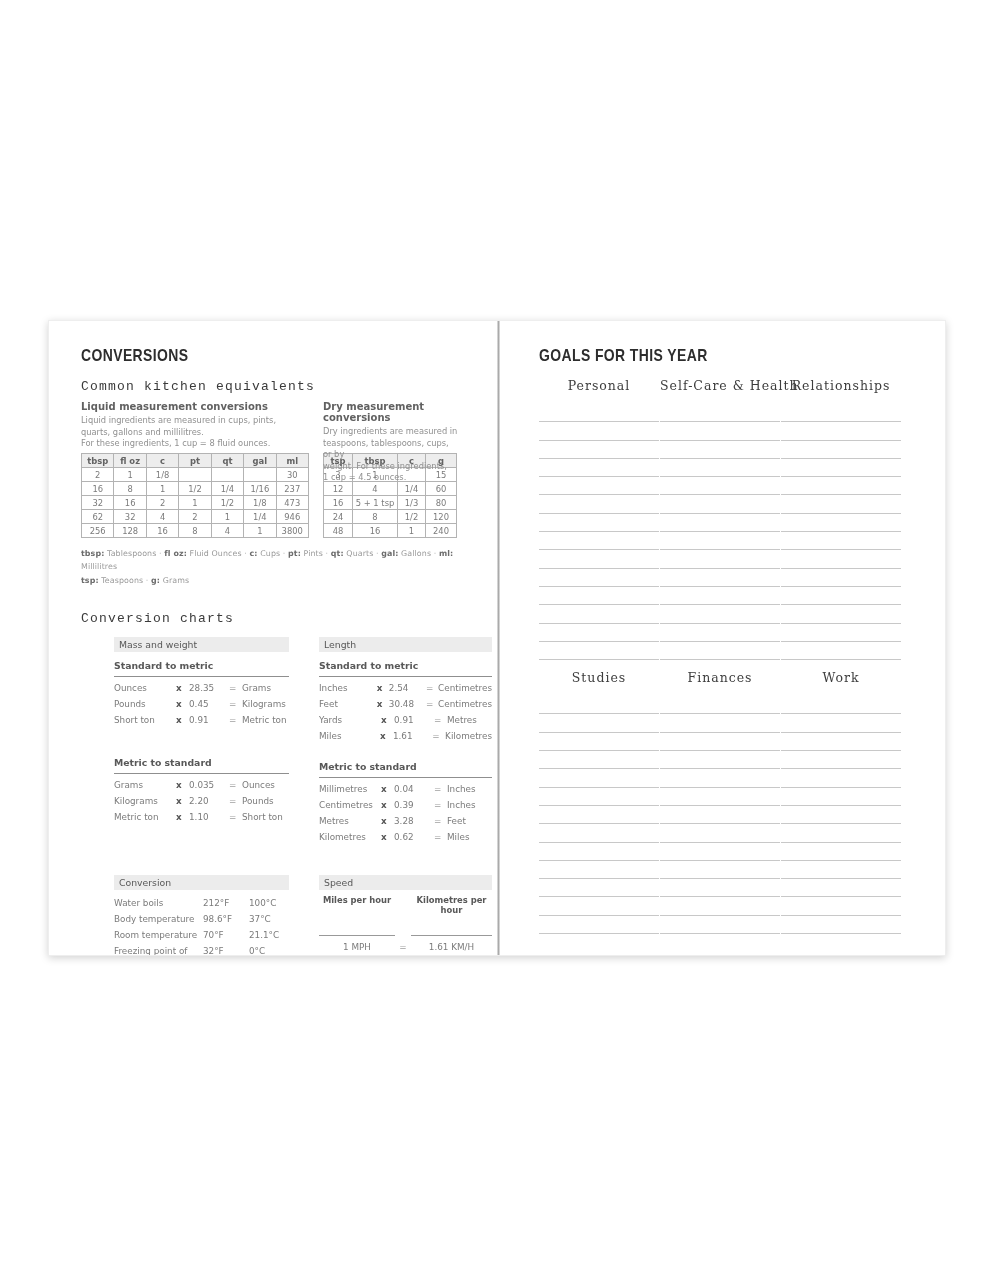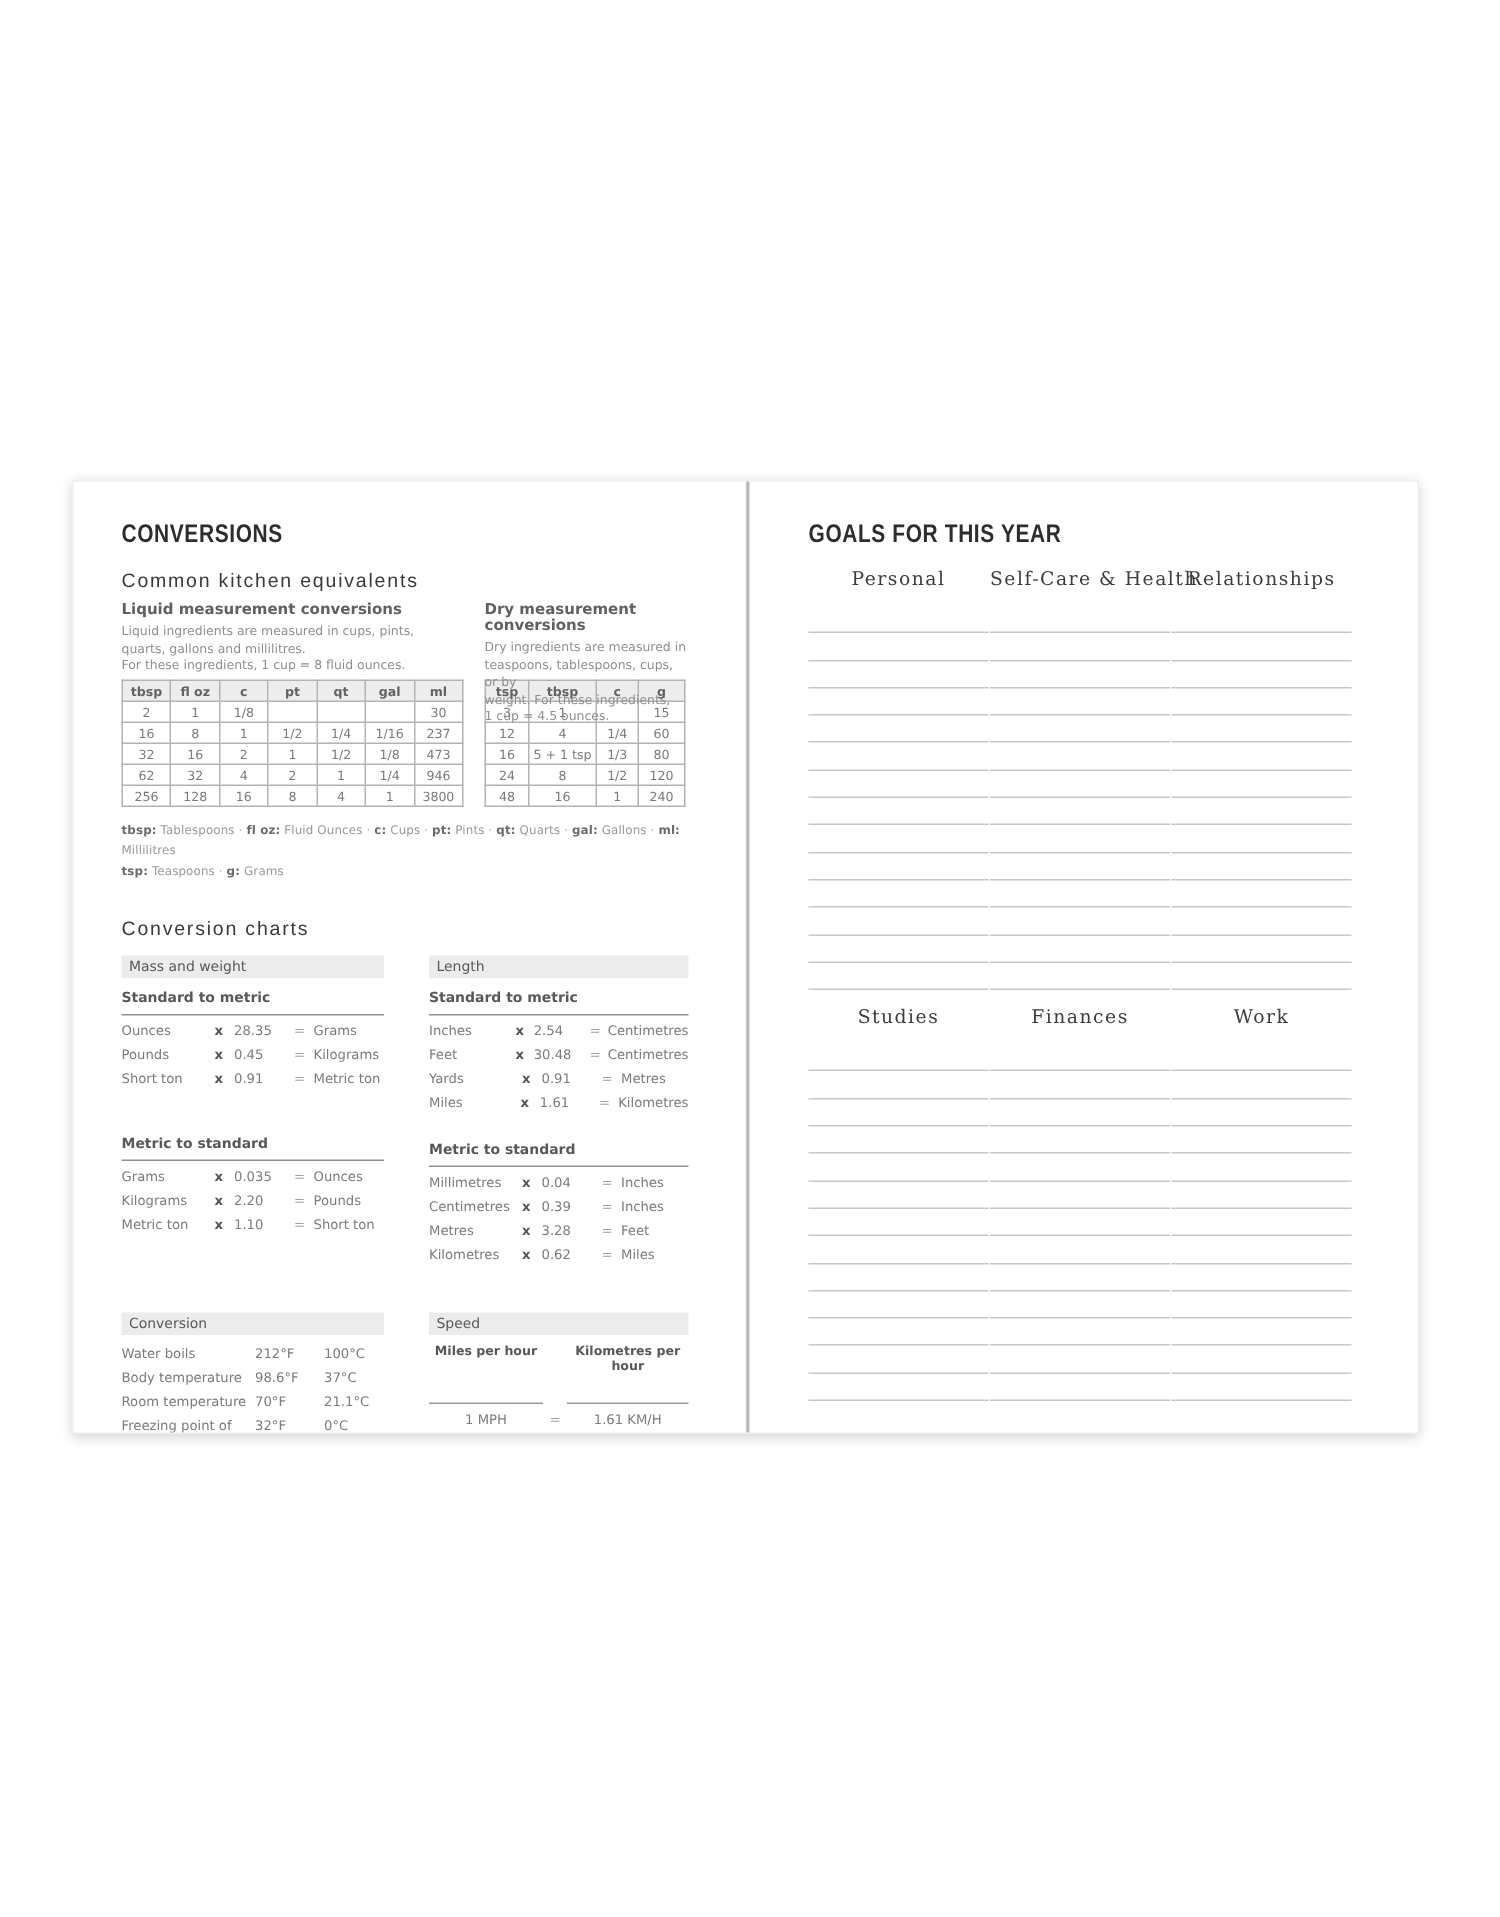--- a/index.html
+++ b/index.html
@@ -24,21 +24,21 @@
 
   
   .big-title {
     font-family:"Liberation Sans", sans-serif;
     font-weight:700; font-size:17px; color:#2d2d2d;
     letter-spacing:0.5px; display:inline-block;
     transform:scaleX(0.82); transform-origin:left center;
     white-space:nowrap;
   }
   .serif-head {
-    font-family:Liberation Sans, sans-serif; font-weight:normal;
+    font-family:Liberation Mono, monospace; font-weight:normal;
     font-size:13px; color:#3a3a3a; letter-spacing:1.2px;
   }
 
   
   .kitchen-head { margin-top:13px; }
   .measure-row { display:flex; margin-top:7px; }
   .measure-liquid { width:228px; margin-right:14px; }
   .measure-dry { width:136px; }
   .measure-h3 { font-size:10px; font-weight:bold; color:#616161; margin-bottom:3px; }
   .measure-desc { font-size:8.3px; color:#909090; line-height:1.4; white-space:pre-line; }
@@ -54,21 +54,21 @@
   th { background:#ededed; color:#636363; font-weight:bold; }
   .tbl-dry th:nth-child(1){width:29px;} .tbl-dry th:nth-child(2){width:45px;}
   .tbl-dry th:nth-child(3){width:28px;} .tbl-dry th:nth-child(4){width:31px;}
 
   .footnote { margin-top:9px; font-size:7.9px; color:#9a9a9a; line-height:1.7; letter-spacing:0.1px; }
   .fn-abbr { font-weight:bold; color:#6c6c6c; }
   .fn-sep { color:#b0b0b0; }
 
   
   .charts-head { margin-top:24px; }
-  .charts-grid { display:grid; grid-template-columns:175px 173px; column-gap:30px; row-gap:30px; margin-top:11px; }
+  .charts-grid { display:grid; grid-template-columns:175px 173px; column-gap:30px; row-gap:30px; margin-top:11px;margin-left:33px; }
   .bar {
     background:#ececec; height:15px; line-height:15px;
     font-size:9.3px; color:#585858; padding-left:5px; margin-bottom:5px;
   }
   .subhead {
     font-size:9.3px; color:#585858; font-weight:bold;
     padding:3px 0 5px 0; border-bottom:1px solid #8f8f8f; margin-bottom:3px;
   }
   .grp2 { margin-top:26px; }
   .block-length .grp2 { margin-top:14px; }

